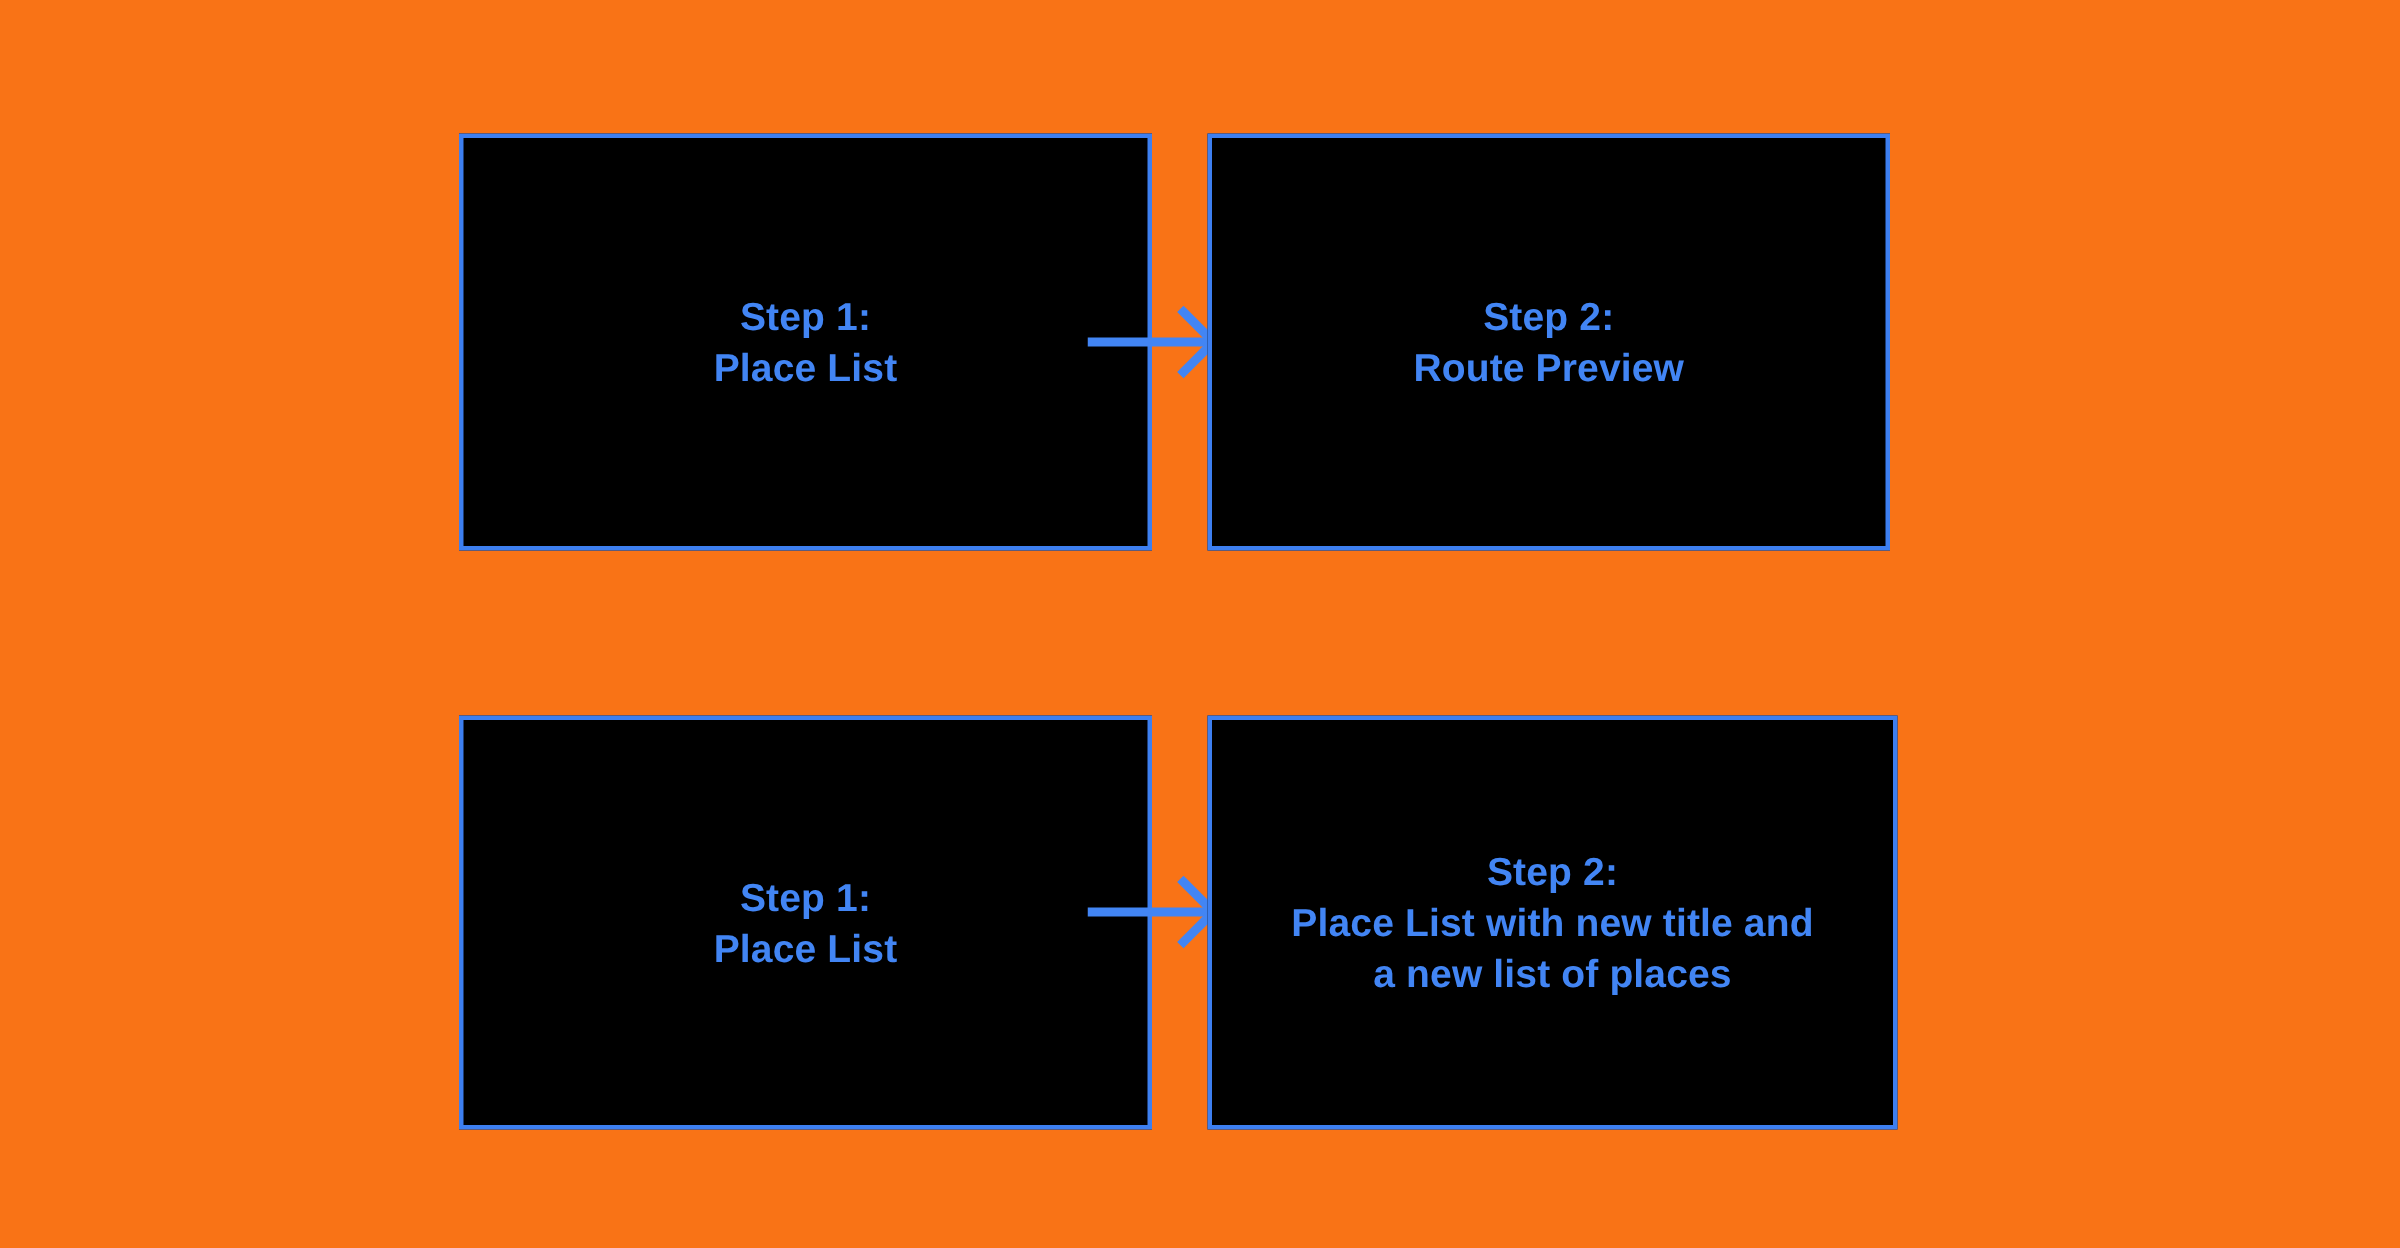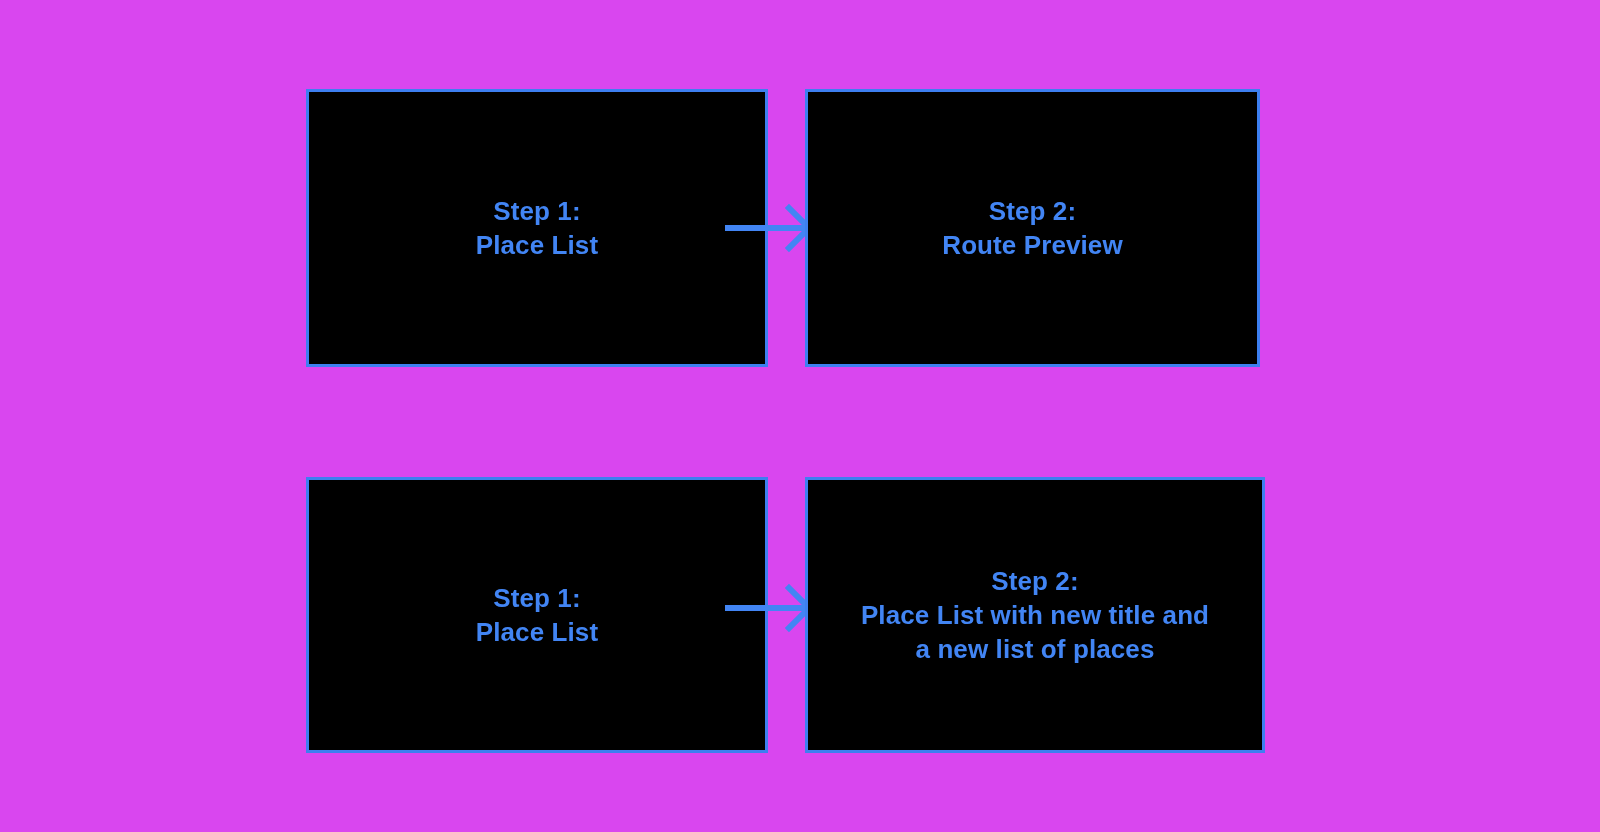--- a/index.html
+++ b/index.html
@@ -11,21 +11,21 @@
     width: 1600px;
     height: 832px;
     overflow: hidden;
     font-family: "Liberation Sans", sans-serif;
   }
 
   .canvas {
     position: relative;
     width: 1600px;
     height: 832px;
-    background: #d946ef;
+    background: #f97316;
   }
 
   
   .flow-row {
     position: absolute;
     left: 0;
     width: 1600px;
   }
   .flow-row.row-top    { top: 89px;  height: 278px; }
   .flow-row.row-bottom { top: 477px; height: 276px; }

